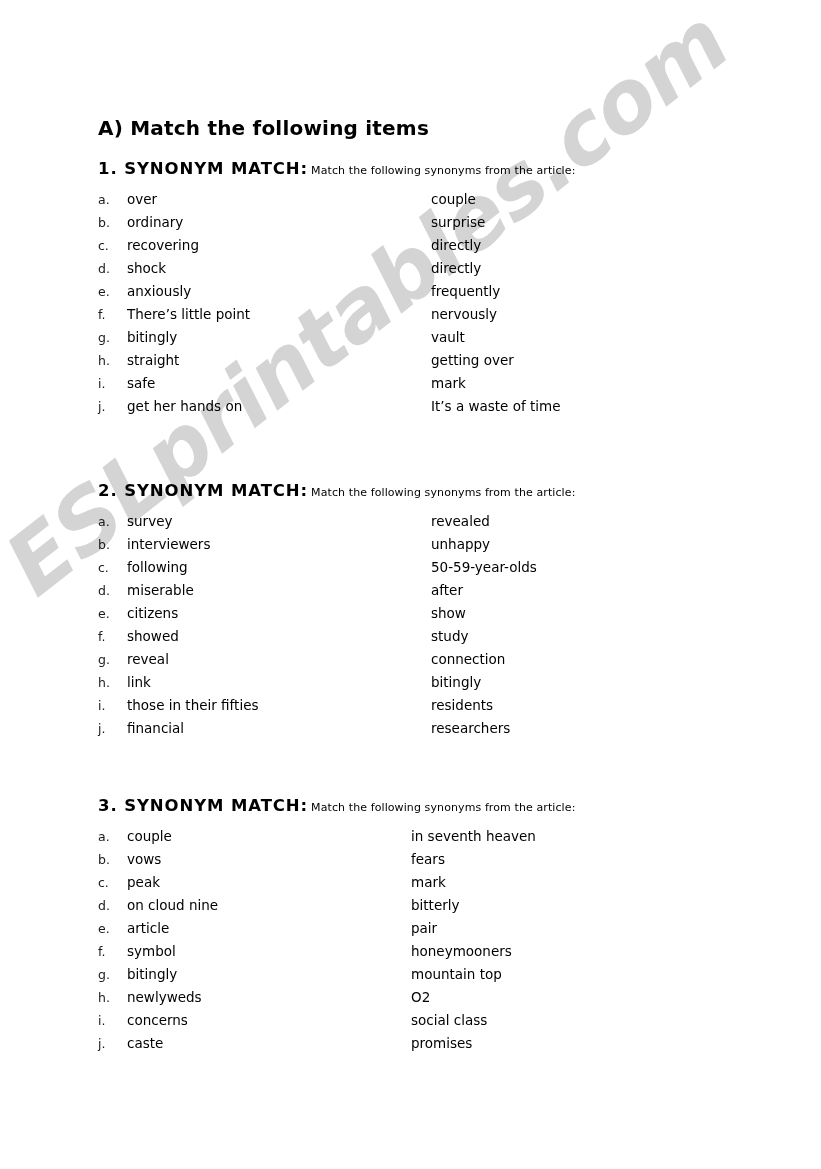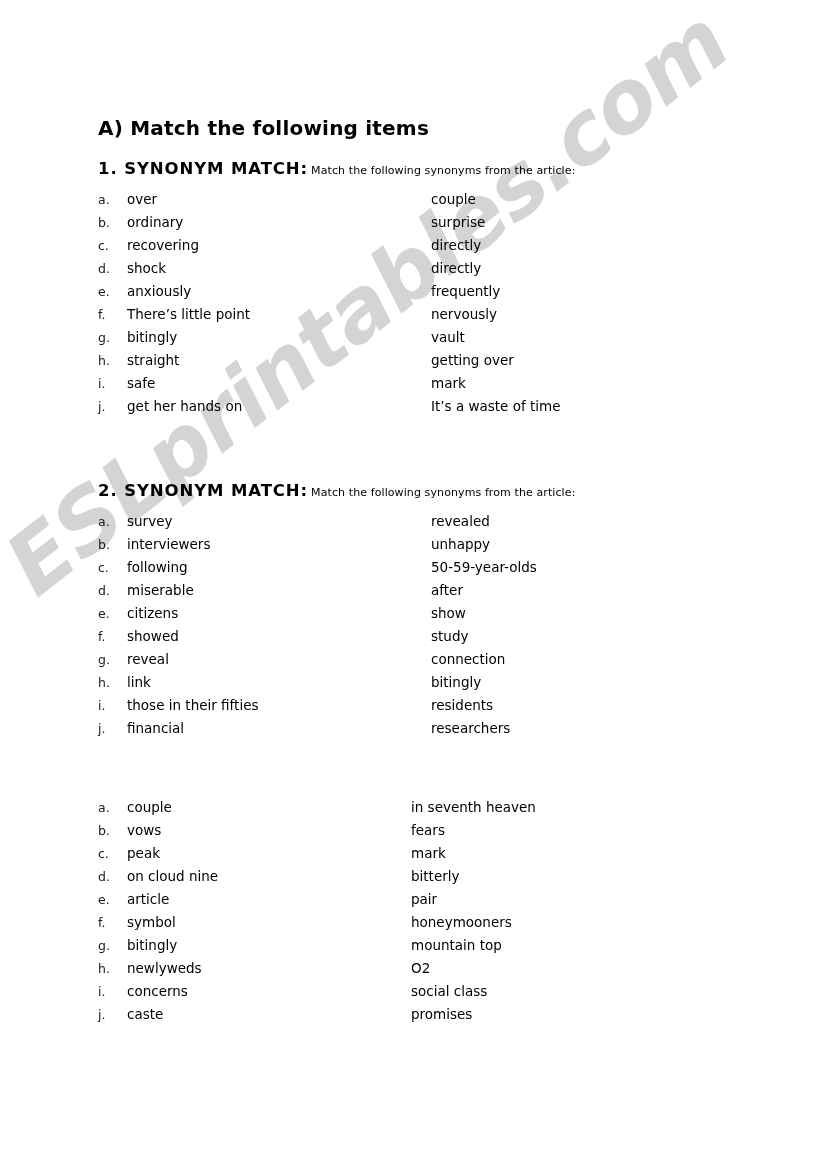--- a/index.html
+++ b/index.html
@@ -243,20 +243,23 @@
           </li>
           <li class="match-row">
             <span class="row-letter">j.</span>
             <span class="row-left">financial</span>
             <span class="row-right">researchers</span>
           </li>
         </ul>
     </div>
 
     <div class="section" id="section-3" style="top:796px;">
+      <div class="section-heading">
+        <span class="heading-strong">3. SYNONYM MATCH:</span><span class="heading-rest">Match the following synonyms from the article:</span>
+      </div>
       <ul class="match-list col-narrow" id="list-3">
           <li class="match-row">
             <span class="row-letter">a.</span>
             <span class="row-left">couple</span>
             <span class="row-right">in seventh heaven</span>
           </li>
           <li class="match-row">
             <span class="row-letter">b.</span>
             <span class="row-left">vows</span>
             <span class="row-right">fears</span>

